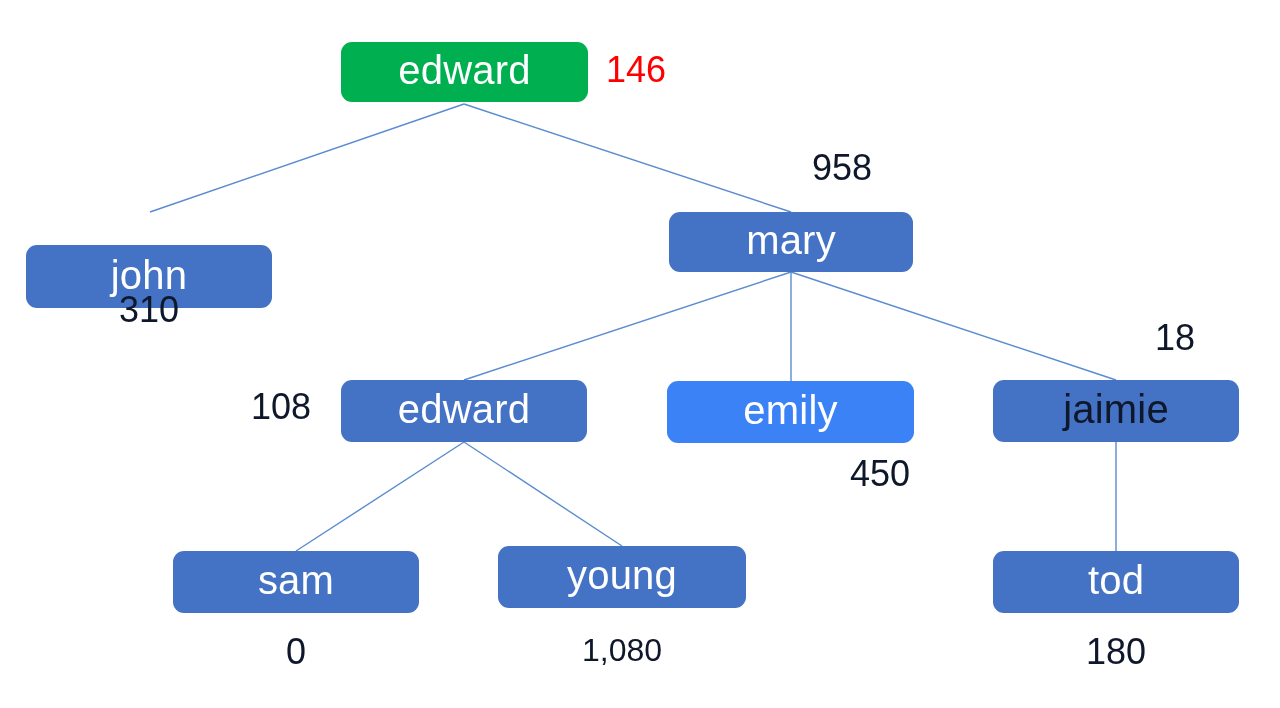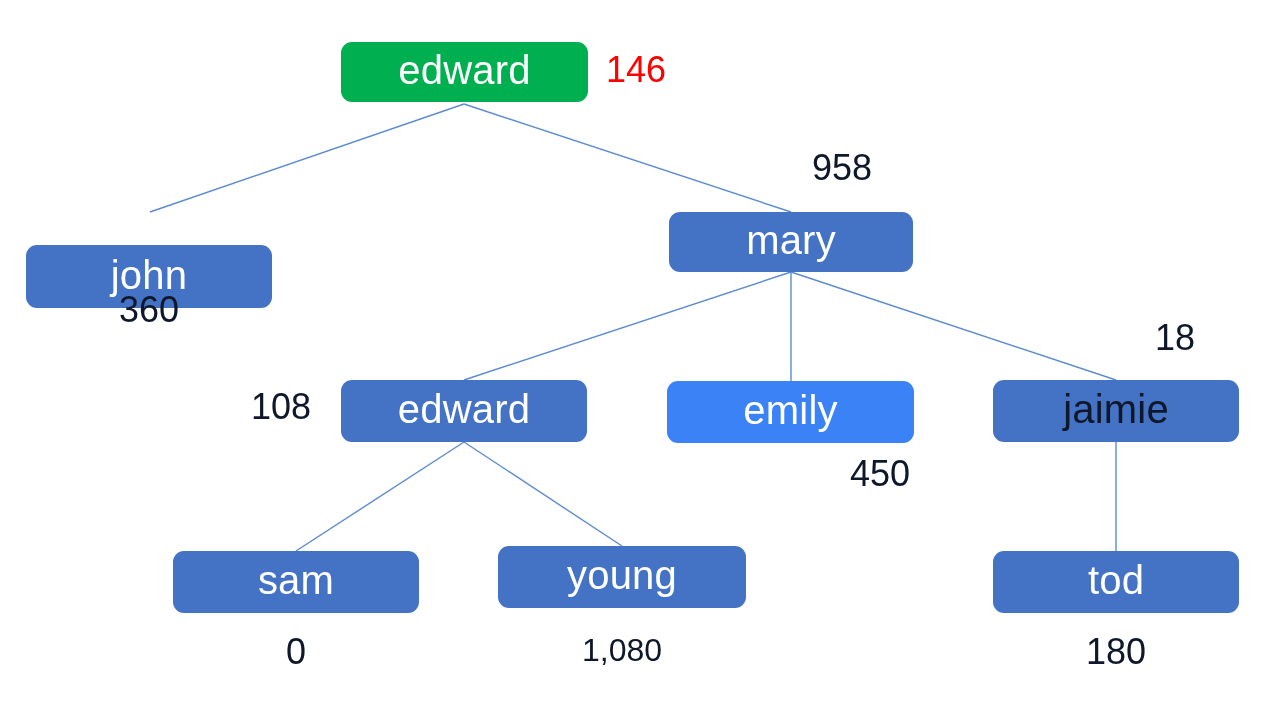--- a/index.html
+++ b/index.html
@@ -70,21 +70,21 @@
       <line x1="1116" y1="442" x2="1116" y2="551" stroke="#5b8bd0" stroke-width="1.4"></line>
     </svg>
   <div id="node-layer">
       <div class="node" style="left: 341px; top: 42px; width: 247px; height: 60px; background: rgb(0, 176, 80); color: rgb(255, 255, 255); font-size: 40px;">
         <span class="node-label">edward</span>
       </div>
       <div class="value accent" style="left: 606px; top: 52px; width: 80px; font-size: 36px; text-align: left;">146</div>
       <div class="node" style="left: 26px; top: 212px; width: 246px; height: 63px; background: rgb(68, 114, 196); color: rgb(255, 255, 255); font-size: 40px; margin-top: 33px;">
         <span class="node-label">john</span>
       </div>
-      <div class="value" style="left: 29px; top: 292px; width: 240px; font-size: 36px; text-align: center;">360</div>
+      <div class="value" style="left: 29px; top: 292px; width: 240px; font-size: 36px; text-align: center;">310</div>
       <div class="node" style="left: 669px; top: 212px; width: 244px; height: 60px; background: rgb(68, 114, 196); color: rgb(255, 255, 255); font-size: 40px;">
         <span class="node-label">mary</span>
       </div>
       <div class="value" style="left: 772px; top: 150px; width: 140px; font-size: 36px; text-align: center;">958</div>
       <div class="node" style="left: 341px; top: 380px; width: 246px; height: 62px; background: rgb(68, 114, 196); color: rgb(255, 255, 255); font-size: 40px;">
         <span class="node-label">edward</span>
       </div>
       <div class="value" style="left: 233px; top: 389px; width: 96px; font-size: 36px; text-align: center;">108</div>
       <div class="node" style="left: 667px; top: 381px; width: 247px; height: 62px; background: #3b82f6; color: rgb(255, 255, 255); font-size: 40px;">
         <span class="node-label">emily</span>

